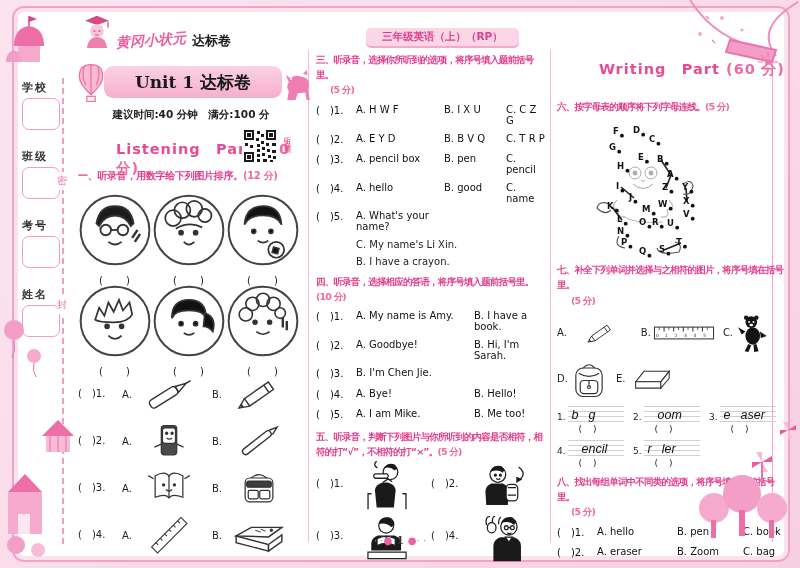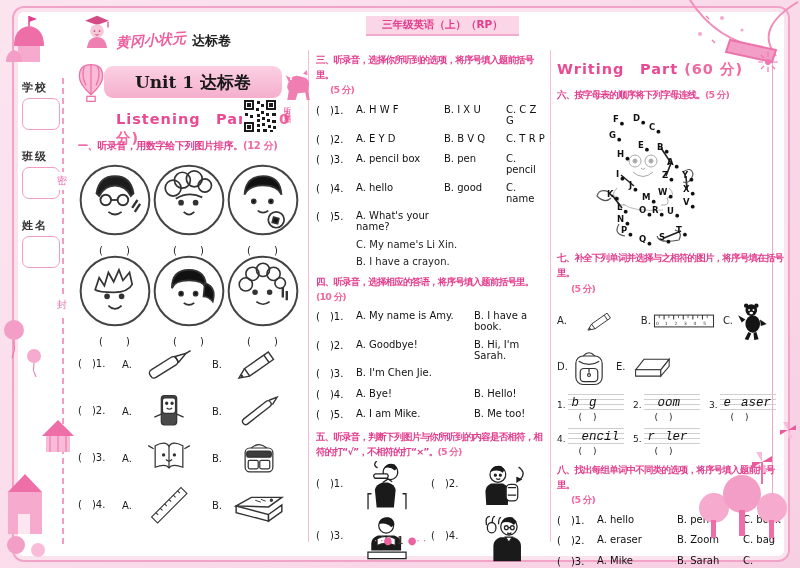--- a/index.html
+++ b/index.html
@@ -8,21 +8,21 @@
     font-family:"DejaVu Sans",sans-serif;color:#222;}
   .paper{position:absolute;left:12px;top:6px;width:774px;height:552px;background:#fff;
     border:2px solid #f2a3c8;border-radius:12px;box-shadow:0 0 0 4px #fbe3ee inset;}
   .decor{position:absolute;left:0;top:0;pointer-events:none;}
   
   .brand{position:absolute;left:80px;top:12px;display:flex;align-items:flex-end;}
   .brand .logo{width:34px;height:38px;}
   .brand .script{font-family:"DejaVu Serif",serif;font-style:italic;font-weight:bold;
     color:#ee5fa0;font-size:14px;transform:rotate(-4deg);margin-left:2px;}
   .brand .suffix{font-weight:bold;font-size:13px;color:#222;margin-left:6px;}
-  .edition{position:absolute;left:366px;top:16px;background:#fbd6e7;border-radius:0;
+  .edition{position:absolute;left:366px;top:28px;background:#fbd6e7;border-radius:5px;
     padding:2px 16px;color:#e23c8c;font-weight:bold;font-size:10.5px;
     box-shadow:0 2px 0 #f3abcd;}
   
   .sidebar{position:absolute;left:22px;top:80px;width:44px;}
   .field{margin-bottom:19px;}
   .field .flabel{font-size:11px;font-weight:bold;color:#333;letter-spacing:2px;}
   .field .fbox{width:36px;height:30px;border:1.5px solid #f29dc4;border-radius:7px;margin-top:3px;background:#fff;}
   .sealline{position:absolute;left:62px;top:78px;height:466px;border-left:2px dashed #f29dc4;}
   .sealchar{position:absolute;left:-7px;background:#fff;color:#e86ca8;font-size:10px;padding:2px 0;}
   
@@ -67,41 +67,41 @@
   .s8w .oa{width:80px;flex:none;}
   .s8w .ob{width:66px;flex:none;}
   .subline{font-size:10px;margin:6.5px 0 6.5px 40px;}
   
   .s5grid{display:flex;flex-wrap:wrap;margin-top:2px;}
   .s5item{display:flex;align-items:flex-start;width:115px;margin-bottom:2px;}
   .s5item .brn{font-size:10px;width:42px;flex:none;padding-top:16px;}
   .s5item .pic{width:58px;height:50px;}
   .s5item .pic svg{width:100%;height:100%;}
   
-  .wpart{text-align:left;font-weight:bold;font-size:14.5px;color:#ea4a92;letter-spacing:1px;margin-bottom:8px;}
+  .wpart{text-align:right;font-weight:bold;font-size:14.5px;color:#ea4a92;letter-spacing:1px;margin-bottom:20px;}
   .puzzle{position:relative;width:228px;height:142px;margin:2px 0 4px;}
   .dot-letter{position:absolute;font-size:8.5px;font-weight:bold;color:#111;}
   .dot-letter::after{content:"●";font-size:5px;position:relative;top:3px;left:1px;}
   
   .s7pics{display:flex;flex-wrap:wrap;align-items:center;margin:4px 0 2px;}
   .s7p{display:flex;align-items:center;margin:2px 8px 4px 0;}
   .s7p .plabel{font-size:10px;margin-right:2px;}
   .p-pencil{width:64px;height:26px;}.p-ruler2{width:62px;height:18px;}
   .p-bear{width:34px;height:38px;}.p-backpack{width:38px;height:42px;}.p-eraser{width:48px;height:28px;}
   .s7p svg{width:100%;height:100%;}
   .words{display:flex;flex-wrap:wrap;}
   .word{width:76px;margin-bottom:4px;}
   .word .wrow{display:flex;align-items:flex-end;}
   .word .wnum{font-size:9px;margin-right:2px;}
   .guide{position:relative;width:56px;height:16px;
     background:linear-gradient(#cfcfcf,#cfcfcf) 0 0/100% 1px no-repeat,
       linear-gradient(#cfcfcf,#cfcfcf) 0 5px/100% 1px no-repeat,
       linear-gradient(#cfcfcf,#cfcfcf) 0 10px/100% 1px no-repeat,
       linear-gradient(#cfcfcf,#cfcfcf) 0 15px/100% 1px no-repeat;}
-  .wtext{position:absolute;left:4px;bottom:0;font-family:Liberation Mono, monospace;
+  .wtext{position:absolute;left:4px;bottom:0;font-family:Liberation Sans, sans-serif;
     font-style:italic;font-size:12.5px;color:#111;line-height:1;}
   .wtext .gap{display:inline-block;width:10px;}
   .wbr{font-size:9px;text-align:center;width:62px;letter-spacing:1px;margin-top:1px;}
   
   .footer{position:absolute;left:0;right:0;top:534px;text-align:center;font-size:10px;color:#ec619f;}
   .footer b{color:#333;font-family:"DejaVu Serif",serif;font-size:11px;margin:0 4px;}
   i{font-style:inherit;}
 </style>
 </head>
 <body>
@@ -131,20 +131,24 @@
       <div class="field">
         <div class="flabel">学校</div>
         <div class="fbox"></div>
       </div>
 
       <div class="field">
         <div class="flabel">班级</div>
         <div class="fbox"></div>
       </div>
 
+      <div class="field">
+        <div class="flabel">考号</div>
+        <div class="fbox"></div>
+      </div>
 
       <div class="field">
         <div class="flabel">姓名</div>
         <div class="fbox"></div>
       </div>
     </div>
   <div class="sealline">
     <span class="sealchar" style="top:94px">密</span>
     <span class="sealchar" style="top:218px">封</span>
     <span class="sealchar" style="top:346px">线</span>
@@ -169,20 +173,21 @@
       <span class="horse-deco">
           <svg viewBox="0 0 40 44" style="width: 100%; height: 100%; display: block;">
             <g fill="#ef7fb2">
               <path d="M7 42 l2 -12 q-4 -6 0 -12 l-4 -9 7 4 q4 -4 10 -3 l8 2 q6 2 6 9 l-1 9 2 12 h-4 l-2 -10 -10 1 -3 9 z"></path>
               <path d="M28 7 l5 -5 1 7 z"></path>
               <circle cx="12" cy="14" r="1.3" fill="#fff"></circle>
             </g>
           </svg>
         </span>
     </div>
+    <div class="meta">建议时间:40 分钟　满分:100 分</div>
     <div class="part-row">
       <div class="part-title"><span>Listening　Part</span> <span class="score">(40 分)</span></div>
       <span class="qr">
           <svg viewBox="0 0 36 36" style="width: 100%; height: 100%; display: block;">
             <rect width="36" height="36" fill="#fff"></rect>
             <g fill="#1a1a1a">
               <path d="M2 2h10v10H2z M4 4v6h6V4z" fill-rule="evenodd"></path>
               <rect x="5" y="5" width="4" height="4"></rect>
               <path d="M24 2h10v10H24z M26 4v6h6V4z" fill-rule="evenodd"></path>
               <rect x="27" y="5" width="4" height="4"></rect>

